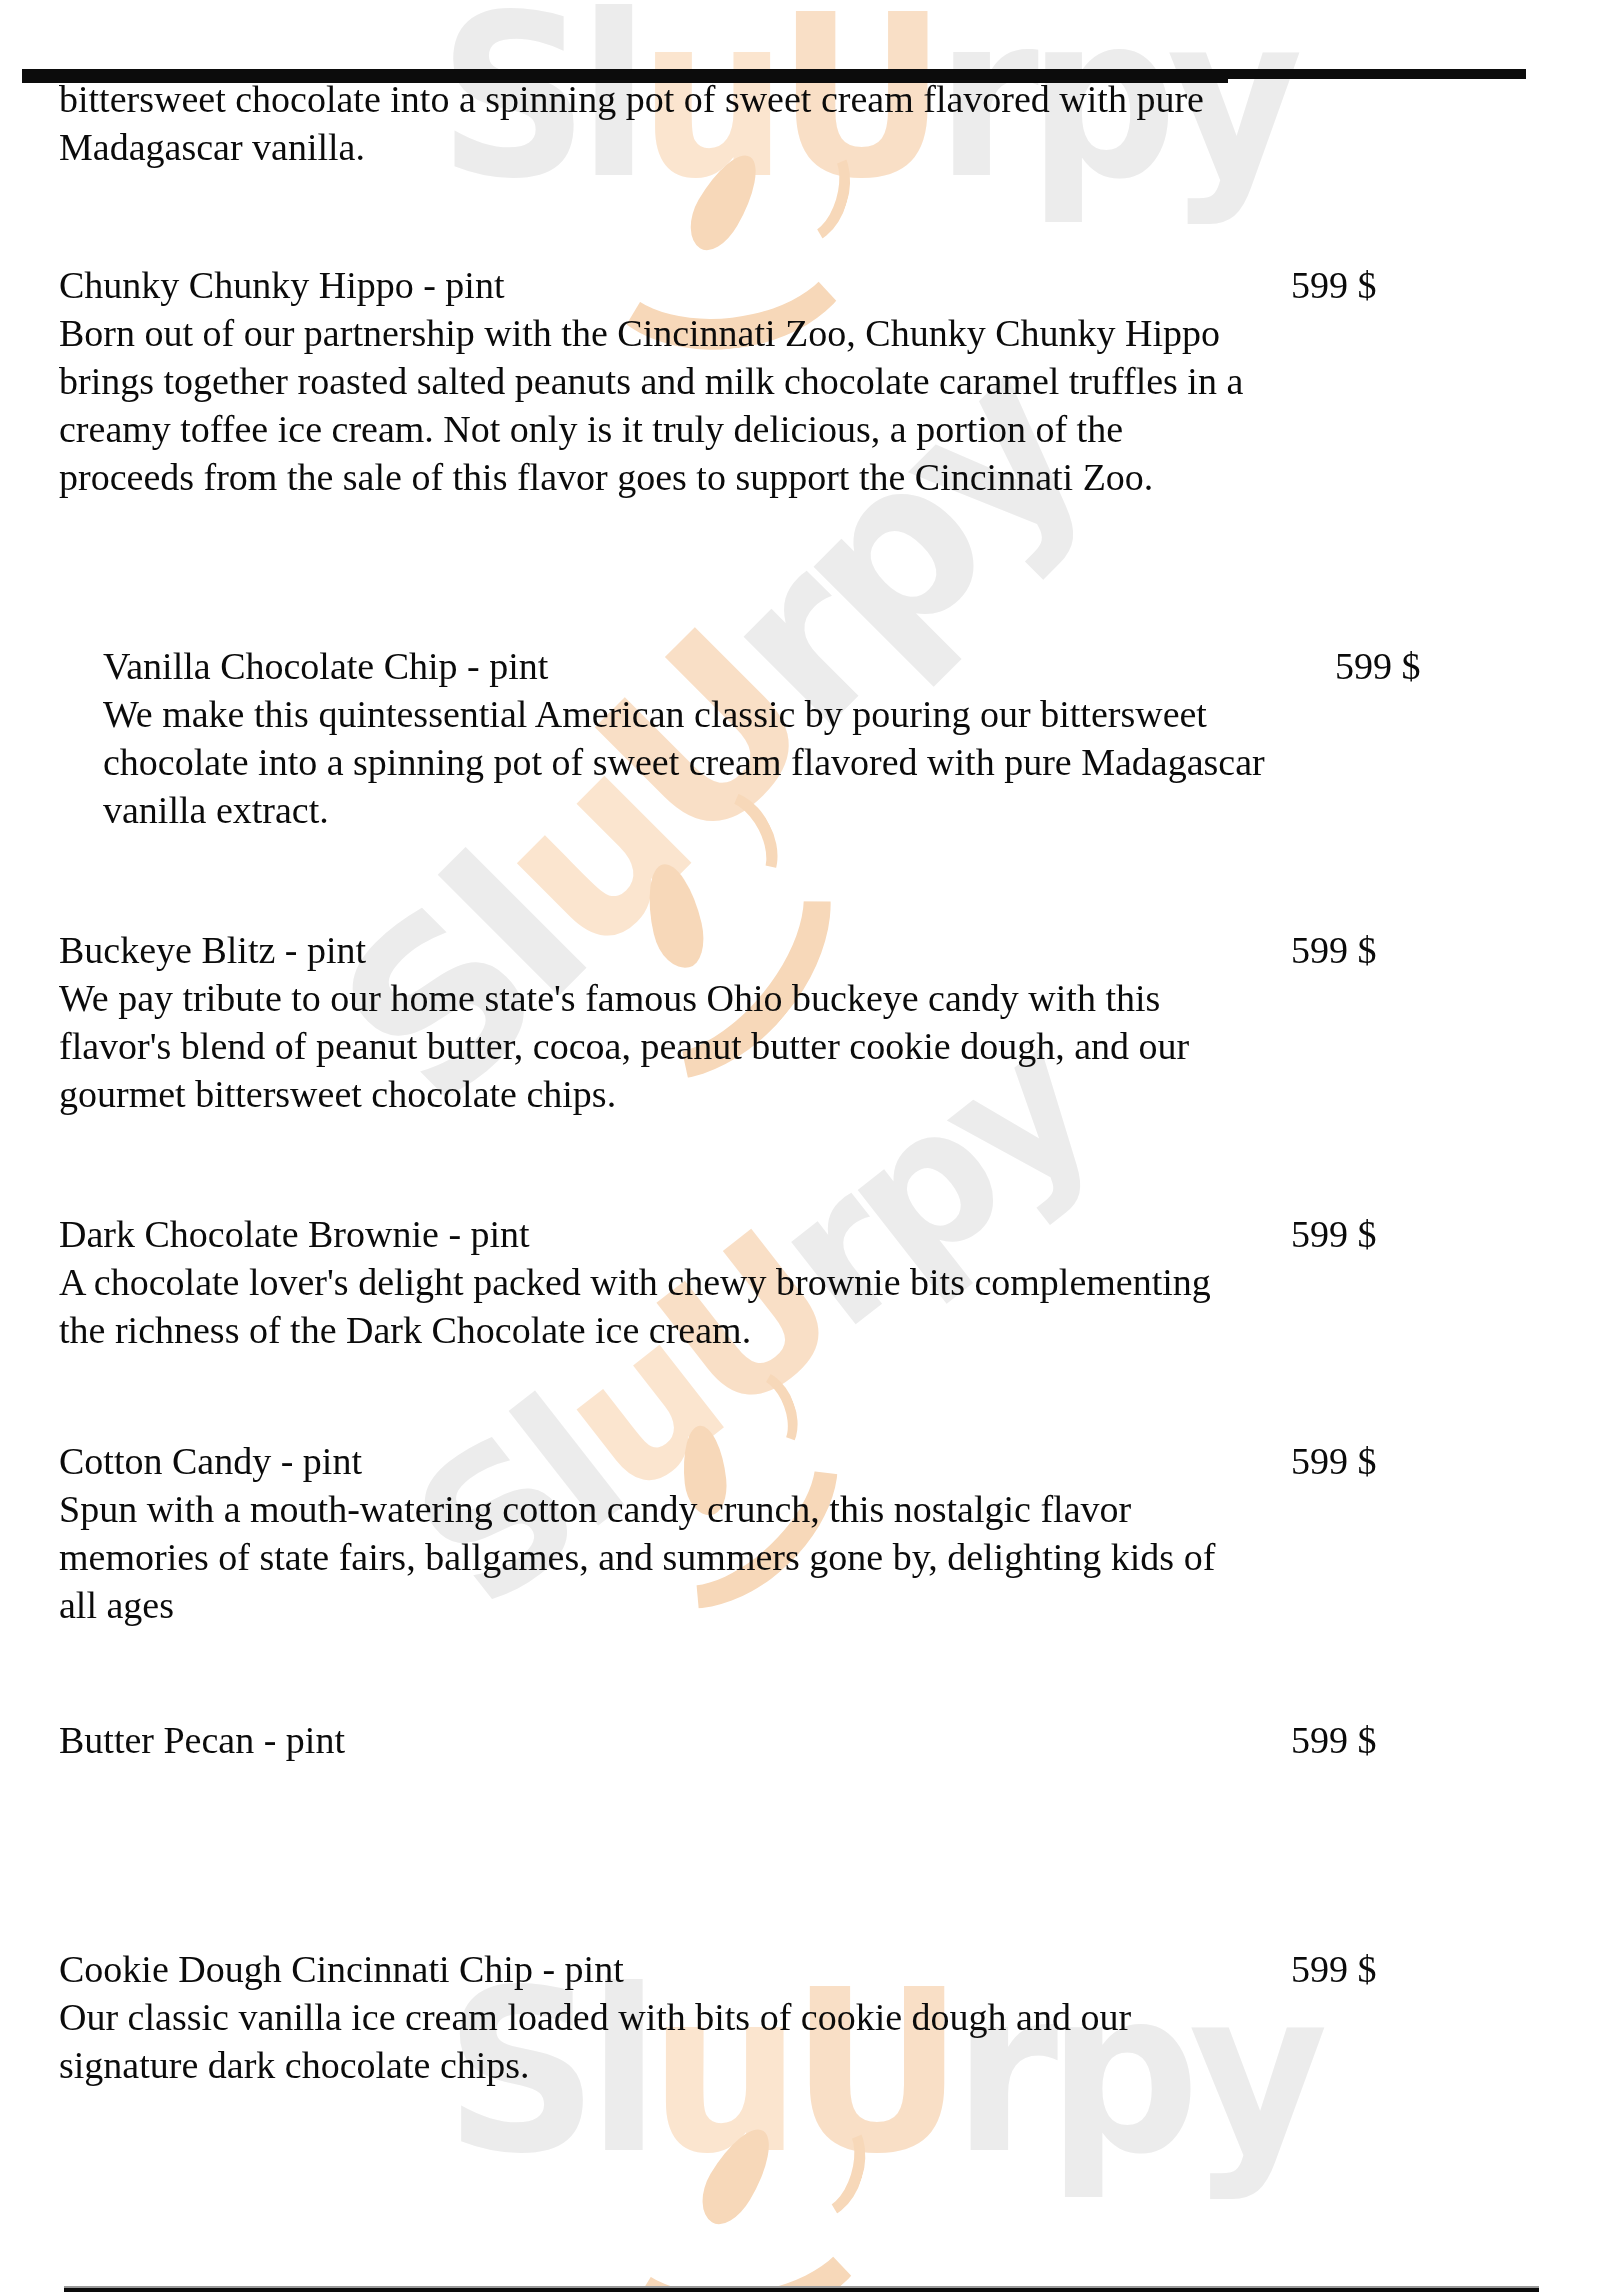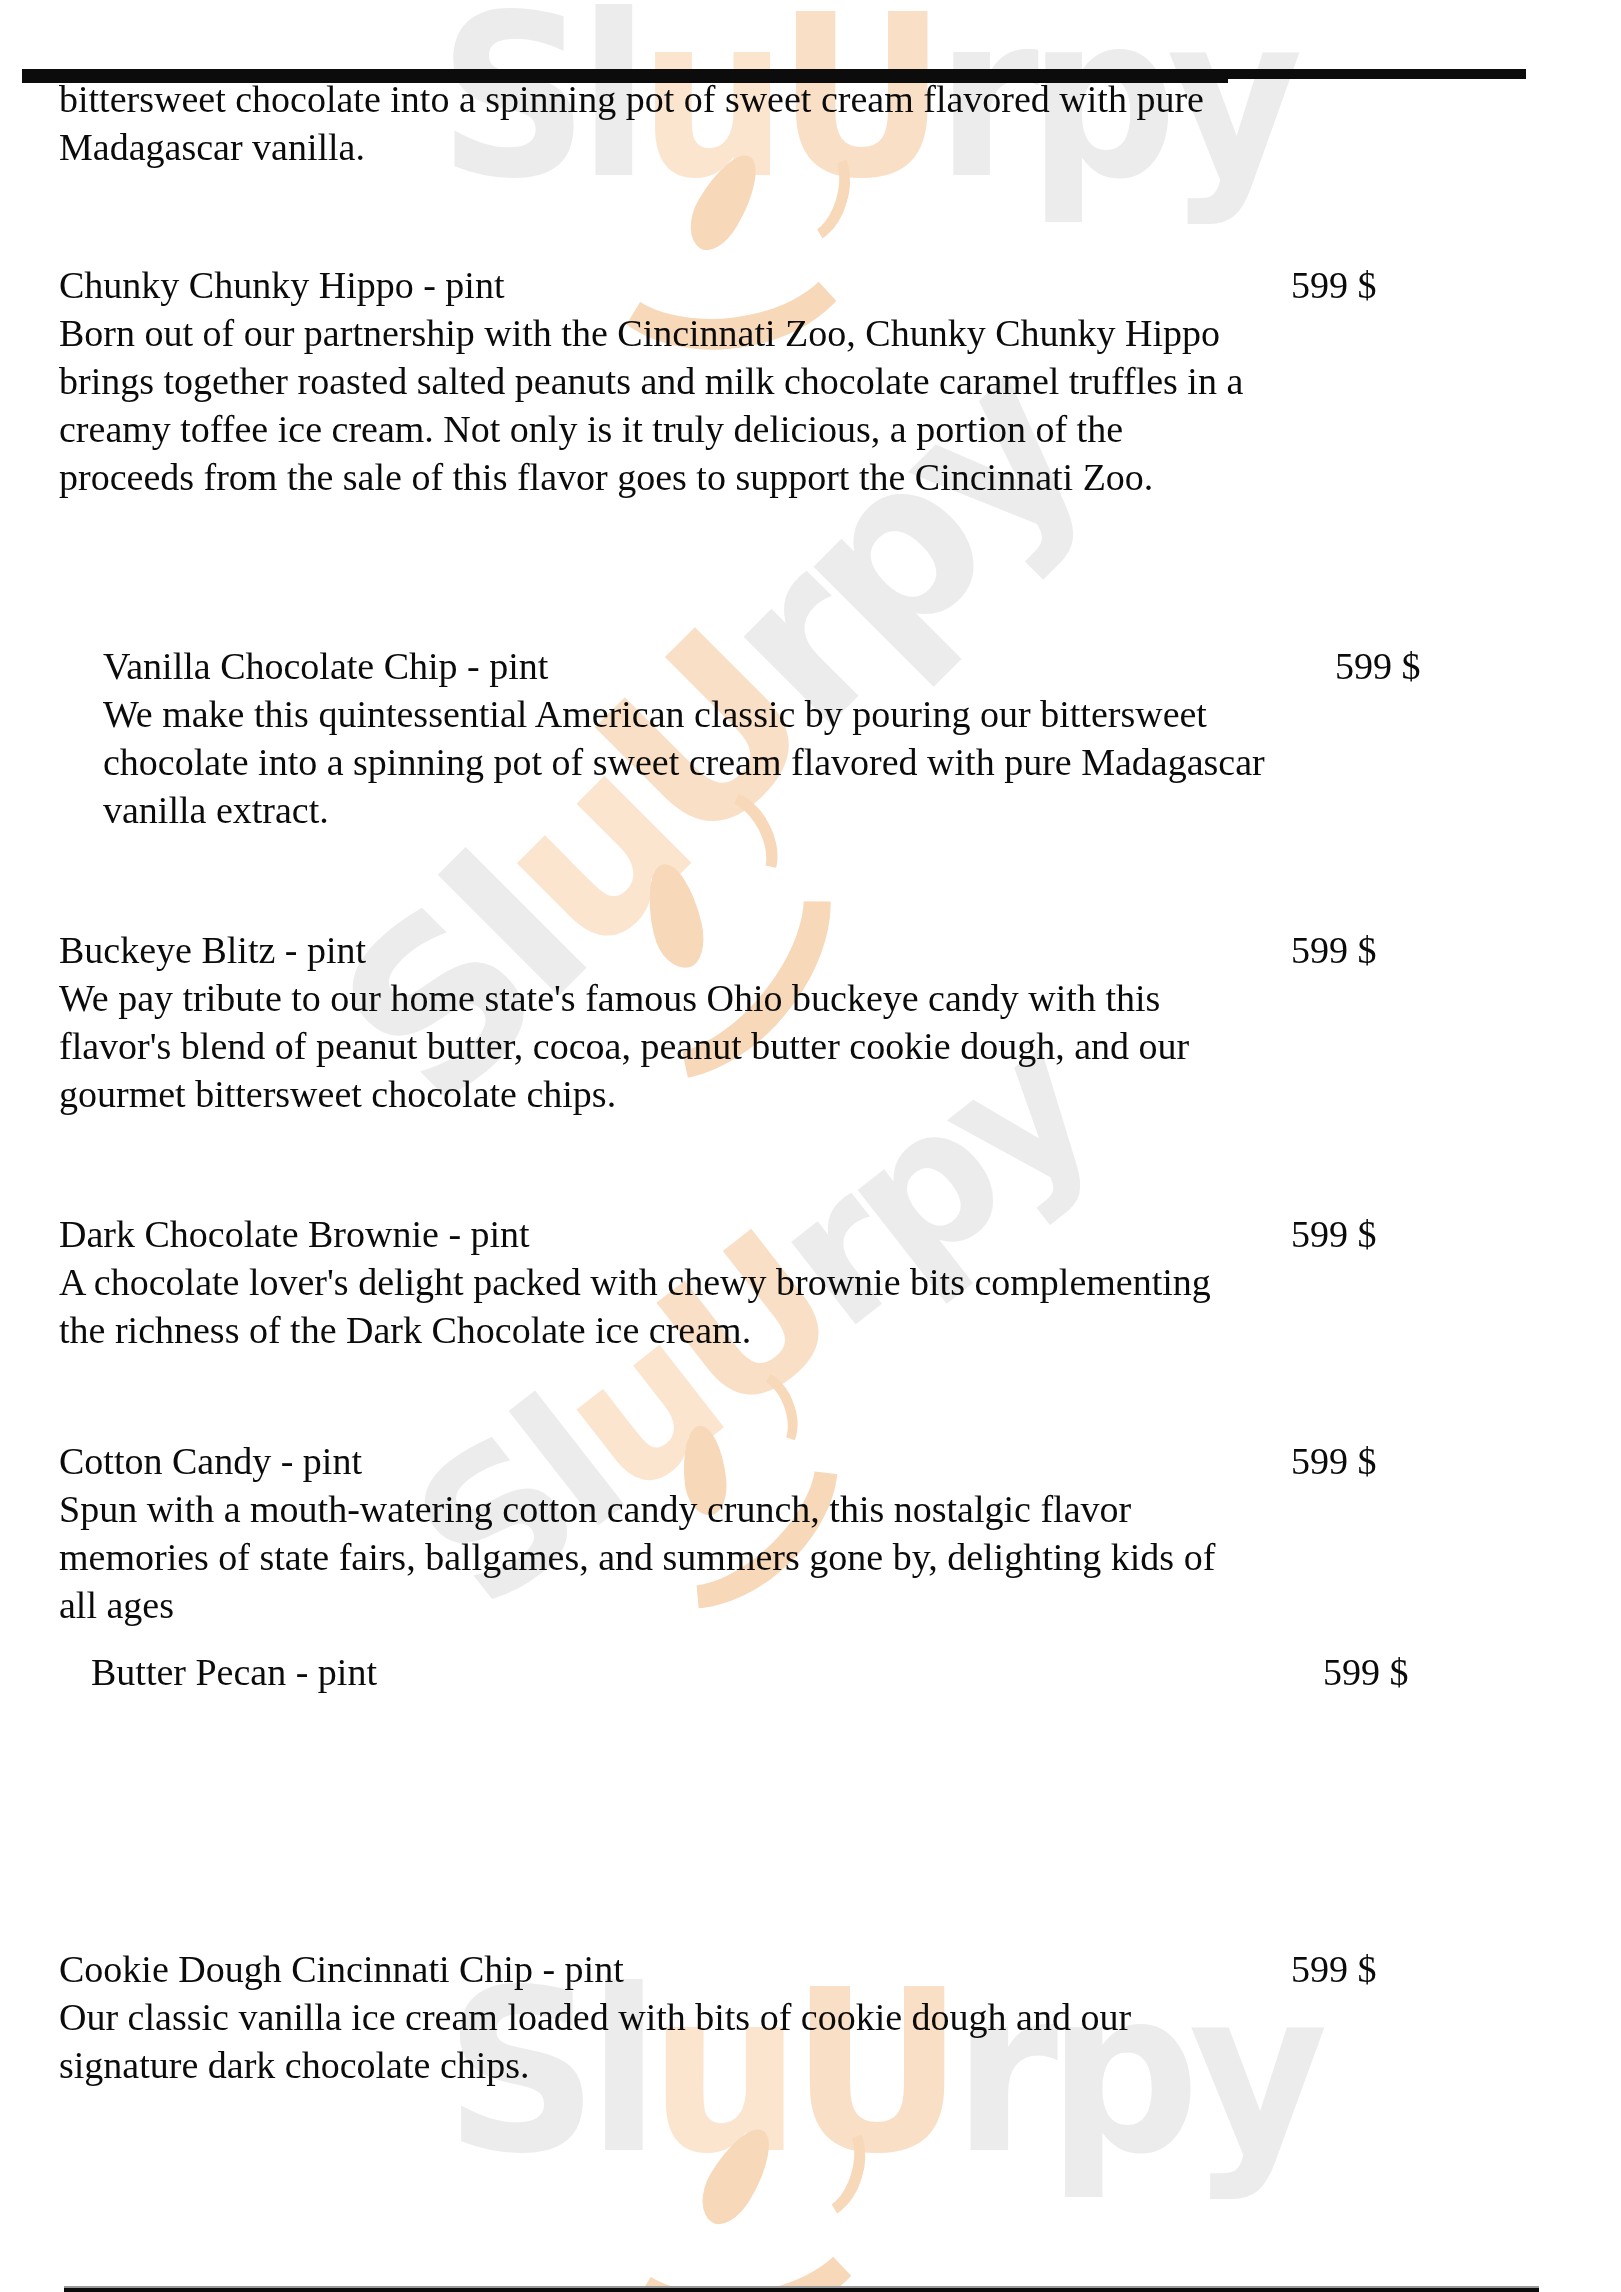--- a/index.html
+++ b/index.html
@@ -111,21 +111,21 @@
         <div class="menu-item" style="top: 1210px;">
     <span class="item-name">Dark Chocolate Brownie - pint</span>
     <span class="item-price">599 $</span>
     <span class="item-description">A chocolate lover's delight packed with chewy brownie bits complementing the richness of the Dark Chocolate ice cream.</span>
   </div>
         <div class="menu-item" style="top: 1437px;">
     <span class="item-name">Cotton Candy - pint</span>
     <span class="item-price">599 $</span>
     <span class="item-description">Spun with a mouth-watering cotton candy crunch, this nostalgic flavor memories of state fairs, ballgames, and summers gone by, delighting kids of all ages</span>
   </div>
-        <div class="menu-item" style="top: 1648px; margin-left: 32px;">
+        <div class="menu-item" style="top: 1716px;">
     <span class="item-name">Butter Pecan - pint</span>
     <span class="item-price">599 $</span>
   </div>
         <div class="menu-item" style="top: 1945px;">
     <span class="item-name">Cookie Dough Cincinnati Chip - pint</span>
     <span class="item-price">599 $</span>
     <span class="item-description">Our classic vanilla ice cream loaded with bits of cookie dough and our signature dark chocolate chips.</span>
   </div>
       </div>
   </div>

